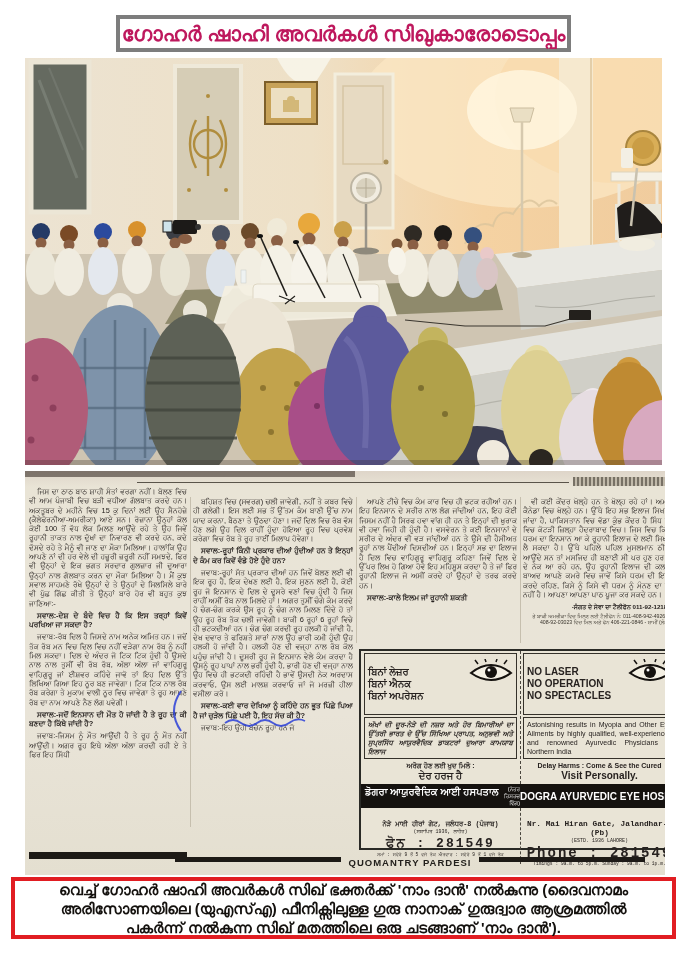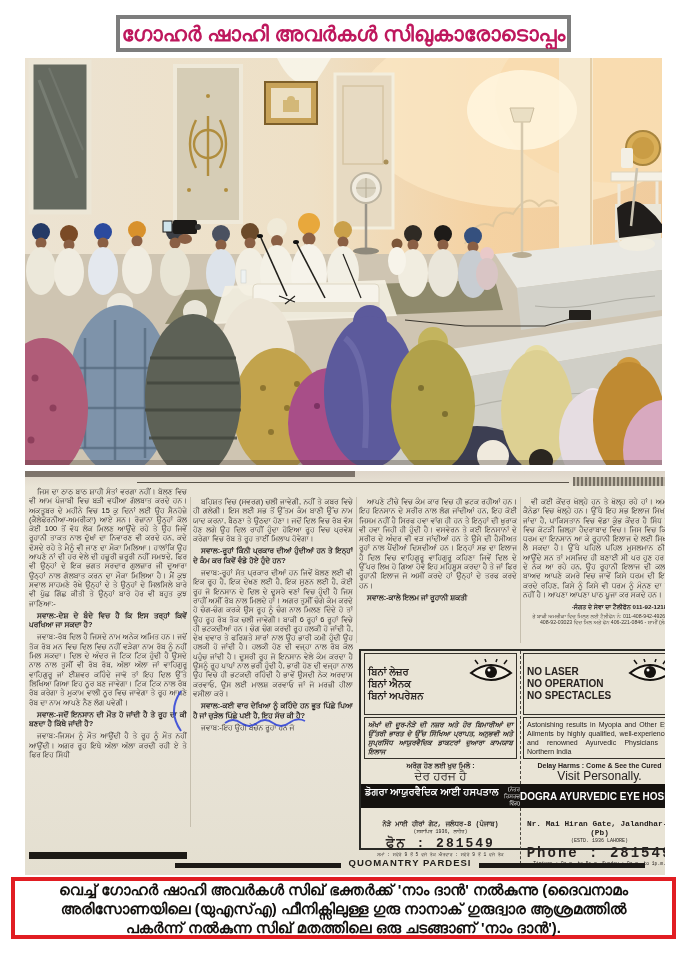--- a/index.html
+++ b/index.html
@@ -46,36 +46,36 @@
   .ad-top{display:flex;flex:1 1 auto;position:relative;}
   .ad-divider{position:absolute;left:50%;top:0;bottom:0;border-left:1.5px dashed #4a463e;}
   .ad-side{width:50%;box-sizing:border-box;padding:2px 3px;display:flex;flex-direction:column;}
   .ad-heads{position:relative;border:1.5px solid #35312a;padding:12px 3px;min-height:36px;}
   .ad-heads .hl{font-weight:bold;font-size:10px;line-height:12px;white-space:nowrap;}
   .eye{position:absolute;right:2px;top:5px;}
   .ad-body{border:1.5px solid #35312a;margin-top:2px;padding:2px 3px;font-size:7px;line-height:9px;text-align:justify;}
   .ad-body.pa{font-style:italic;font-weight:bold;}
   .ad-visit{text-align:center;margin-top:2px;}
   .ad-visit .v1{font-size:7px;font-weight:bold;line-height:9px;}
-  .ad-visit .v2{font-size:12px;font-weight:normal;line-height:12px;}
+  .ad-visit .v2{font-size:10px;font-weight:bold;line-height:12px;}
   .ad-banner{background:#15120f;color:#ffffff;padding:2px 4px 1px 4px;display:flex;justify-content:space-between;align-items:flex-start;}
   .ad-banner .bn{display:flex;flex-direction:row;width:50%;}
   .ad-banner .h{font-weight:bold;font-size:10px;line-height:11px;white-space:nowrap;}
   .ad-banner .w{font-size:5.5px;line-height:7px;text-align:right;}
   .ad-bottom{display:flex;position:relative;height:56px;}
   .ad-addr{width:50%;box-sizing:border-box;text-align:center;padding:12px 2px;font-family:Liberation Mono, monospace;}
   .ad-addr .a1{font-size:6.8px;font-weight:bold;line-height:9px;}
   .ad-addr .a2{font-size:5px;line-height:7px;}
   .ad-addr .ph{font-size:13px;font-weight:bold;letter-spacing:2px;line-height:16px;}
   .ad-addr.en .a1{font-size:7.8px;}
   .ad-addr.en .ph{font-size:14px;}
   .ad-addr .tm{font-size:4.6px;line-height:6px;}
 
   
-  .clip-footer{position:absolute;left:0;top:386px;width:660px;display:flex;align-items:flex-end;}
+  .clip-footer{position:absolute;left:0;top:386px;width:660px;display:flex;align-items:flex-start;}
   .clip-footer .bar{flex:1;height:5px;background:#1d1a16;}
   .clip-footer .bar.l{margin-left:150px;}
   .clip-footer .bar.r{margin-right:40px;}
   .clip-footer span{font-weight:bold;font-size:9.5px;letter-spacing:1px;color:#23201c;padding:0 8px;white-space:nowrap;}
 
   
   .caption{position:absolute;left:11px;top:877px;width:665px;height:62px;box-sizing:border-box;
       border:4px solid #e11d22;background:#ffffff;display:flex;flex-direction:column;
       align-items:center;justify-content:center;}
   .caption div{font-weight:bold;font-size:15px;line-height:19px;color:#14110e;text-align:center;white-space:nowrap;}

